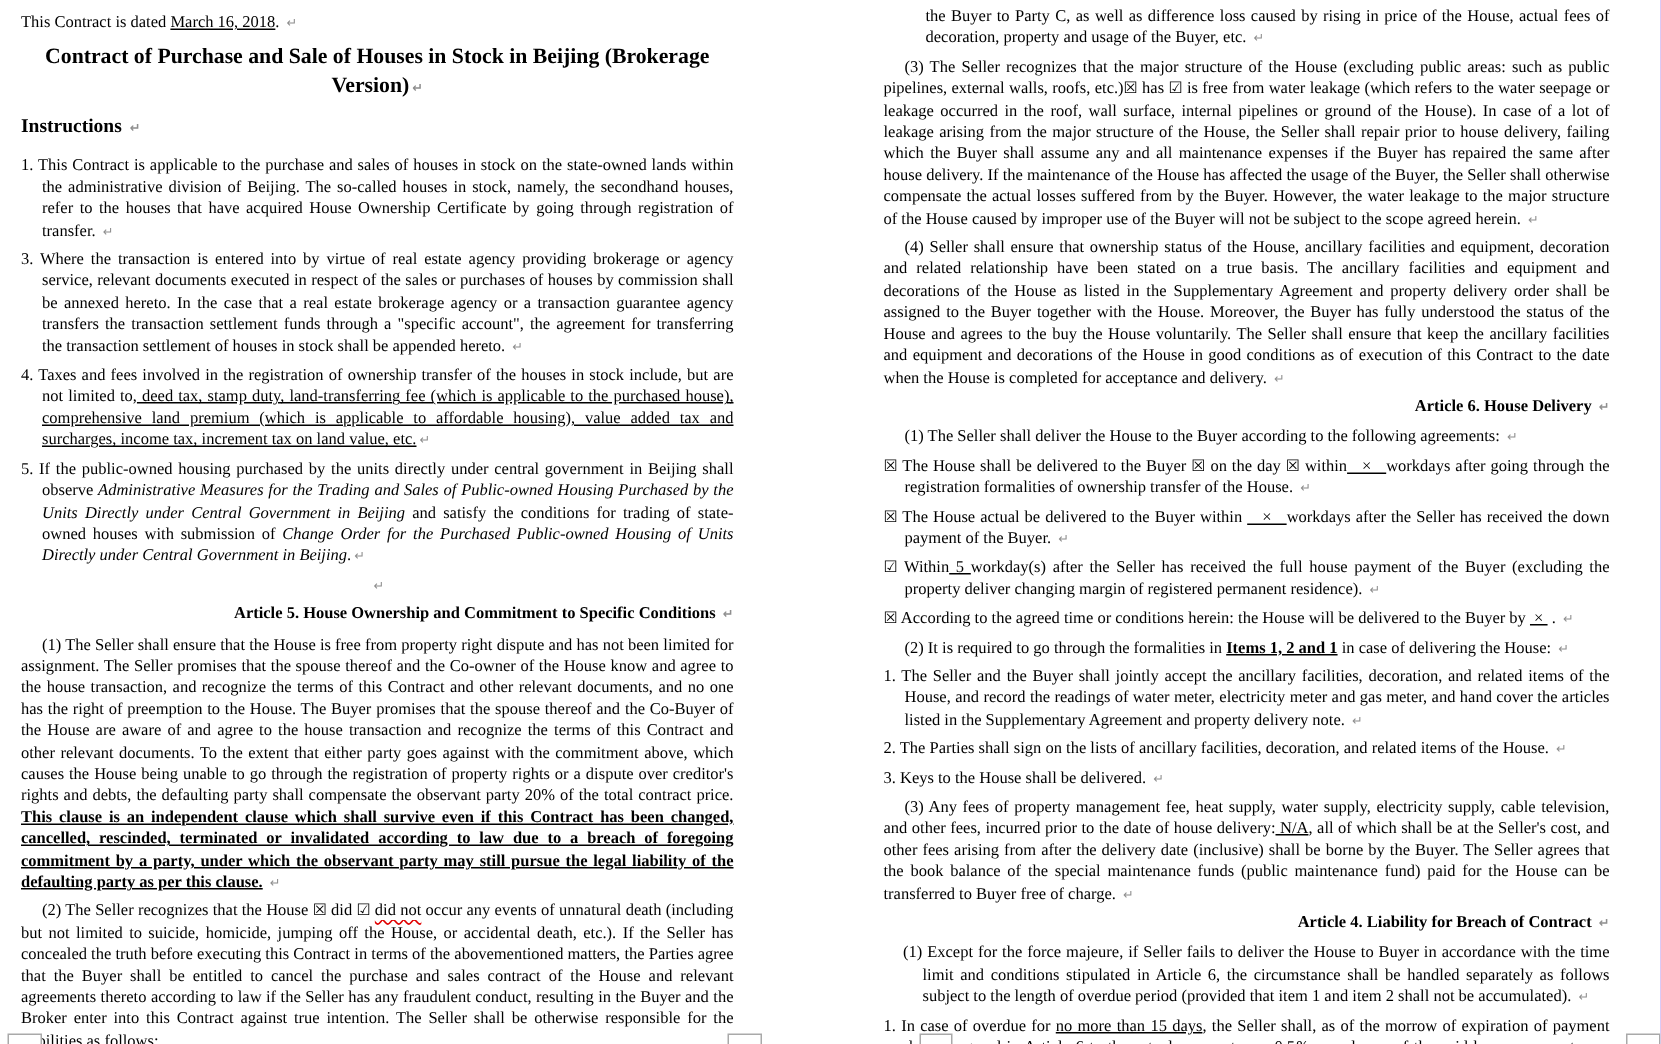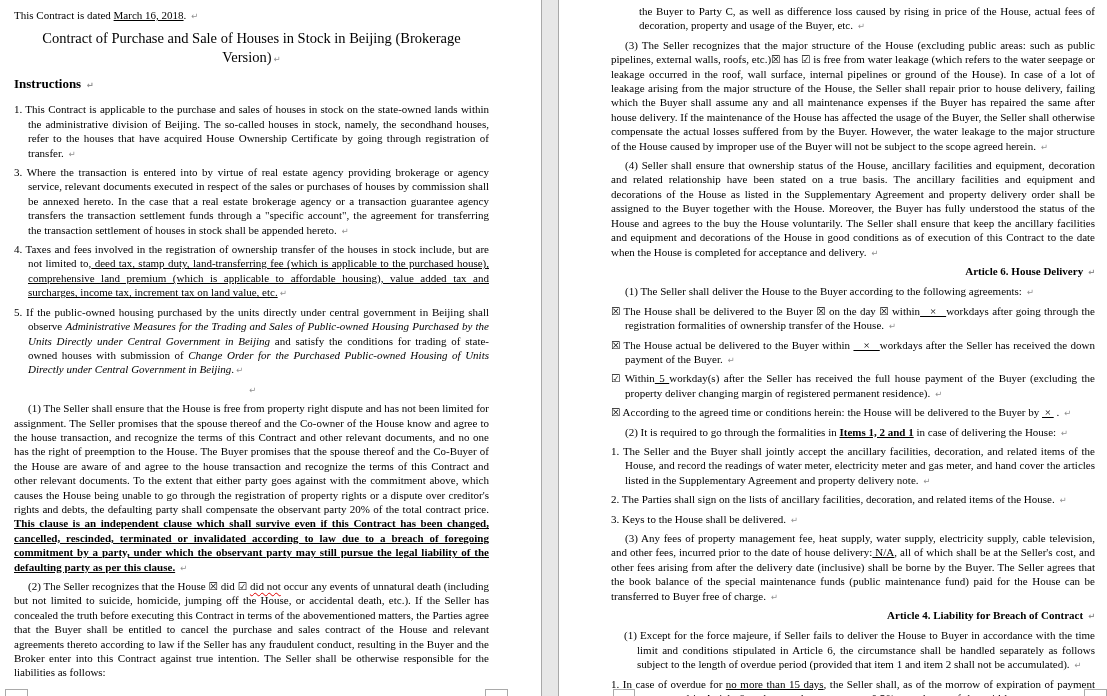--- a/index.html
+++ b/index.html
@@ -1,24 +1,24 @@
 <!DOCTYPE html>
 <html><head>
 <meta charset="utf-8">
 <style>
   html,body{margin:0;padding:0;width:1107px;height:696px;background:#ffffff;overflow:hidden;}
   body{font-family:"Liberation Serif", serif;color:#000;}
   #doc{position:relative;width:1060px;height:696px;background:#6d28d9;}
   .page{position:absolute;top:0;height:696px;background:#fff;overflow:hidden;box-sizing:border-box;}
   #page-left{left:0;width:541px;padding:8px 52px 0 14px;}
-  #page-right{left:559px;width:548px;padding:4px 12px 0 52px;}
+  #page-right{left:537px;width:548px;padding:4px 12px 0 52px;}
   #gutter{position:absolute;left:541px;top:0;width:18px;height:696px;background:#e7e7e7;
           border-left:1px solid #a8a8a8;border-right:1px solid #a8a8a8;box-sizing:border-box;}
   .blk{font-size:11px;line-height:14.4px;text-align:justify;margin:0 0 4px 0;}
-  .title{font-size:14.5px;font-weight:normal;text-align:center;line-height:19px;margin:6px 0 6px;}
+  .title{font-size:14.5px;font-weight:bold;text-align:center;line-height:19px;margin:6px 0 6px;}
   .subtitle{font-size:13px;font-weight:bold;text-align:left;line-height:17px;margin:0 0 8px;}
   .heading{font-weight:bold;text-align:right;margin:2px 0 5px;}
   .num{padding-left:14px;text-indent:-14px;}
   .pind{text-indent:14px;}
   .cb{padding-left:14px;text-indent:-14px;}
   .cont{margin-left:28px;}
   .hang{padding-left:26px;text-indent:-13px;}
   .pilcrow{text-align:center;}
   .u{text-decoration:underline;}
   .i{font-style:italic;}
@@ -35,20 +35,21 @@
 <div id="doc">
   <div class="page" id="page-left">
       <div class="blk p"><span>This Contract is dated </span><span class="u">March 16, 2018</span><span>. </span><span class="pmark">↵</span></div>
       <div class="blk title"><span>Contract of Purchase and Sale of Houses in Stock in Beijing (Brokerage Version)</span><span class="pmark">↵</span></div>
       <div class="blk subtitle"><span>Instructions </span><span class="pmark">↵</span></div>
       <div class="blk num"><span>1. This Contract is applicable to the purchase and sales of houses in stock on the state-owned lands within the administrative division of Beijing. The so-called houses in stock, namely, the secondhand houses, refer to the houses that have acquired House Ownership Certificate by going through registration of transfer. </span><span class="pmark">↵</span></div>
       <div class="blk num"><span>3. Where the transaction is entered into by virtue of real estate agency providing brokerage or agency service, relevant documents executed in respect of the sales or purchases of houses by commission shall be annexed hereto. In the case that a real estate brokerage agency or a transaction guarantee agency transfers the transaction settlement funds through a "specific account", the agreement for transferring the transaction settlement of houses in stock shall be appended hereto. </span><span class="pmark">↵</span></div>
       <div class="blk num"><span>4. Taxes and fees involved in the registration of ownership transfer of the houses in stock include, but are not limited to,</span><span class="u"> deed tax, stamp duty, land-transferring fee (which is applicable to the purchased house), comprehensive land premium (which is applicable to affordable housing), value added tax and surcharges, income tax, increment tax on land value, etc.</span><span class="pmark">↵</span></div>
       <div class="blk num"><span>5. If the public-owned housing purchased by the units directly under central government in Beijing shall observe </span><span class="i">Administrative Measures for the Trading and Sales of Public-owned Housing Purchased by the Units Directly under Central Government in Beijing</span><span> and satisfy the conditions for trading of state-owned houses with submission of </span><span class="i">Change Order for the Purchased Public-owned Housing of Units Directly under Central Government in Beijing</span><span>.</span><span class="pmark">↵</span></div>
       <div class="blk pilcrow"><span class="pmark">↵</span></div>
+      <div class="blk heading"><span>Article 5. House Ownership and Commitment to Specific Conditions </span><span class="pmark">↵</span></div>
       <div class="blk pind"><span>(1) The Seller shall ensure that the House is free from property right dispute and has not been limited for assignment. The Seller promises that the spouse thereof and the Co-owner of the House know and agree to the house transaction, and recognize the terms of this Contract and other relevant documents, and no one has the right of preemption to the House. The Buyer promises that the spouse thereof and the Co-Buyer of the House are aware of and agree to the house transaction and recognize the terms of this Contract and other relevant documents. To the extent that either party goes against with the commitment above, which causes the House being unable to go through the registration of property rights or a dispute over creditor's rights and debts, the defaulting party shall compensate the observant party 20% of the total contract price. </span><span class="bu">This clause is an independent clause which shall survive even if this Contract has been changed, cancelled, rescinded, terminated or invalidated according to law due to a breach of foregoing commitment by a party, under which the observant party may still pursue the legal liability of the defaulting party as per this clause.</span><span> </span><span class="pmark">↵</span></div>
       <div class="blk pind"><span>(2) The Seller recognizes that the House </span><span class="cbg">☒</span><span> did </span><span class="cbg">☑</span><span> </span><span class="r">did not</span><span> occur any events of unnatural death (including but not limited to suicide, homicide, jumping off the House, or accidental death, etc.). If the Seller has concealed the truth before executing this Contract in terms of the abovementioned matters, the Parties agree that the Buyer shall be entitled to cancel the purchase and sales contract of the House and relevant agreements thereto according to law if the Seller has any fraudulent conduct, resulting in the Buyer and the Broker enter into this Contract against true intention. The Seller shall be otherwise responsible for the liabilities as follows: </span></div>
     </div>
   <div id="gutter"></div>
   <div class="page" id="page-right">
       <div class="blk cont"><span>the Buyer to Party C, as well as difference loss caused by rising in price of the House, actual fees of decoration, property and usage of the Buyer, etc. </span><span class="pmark">↵</span></div>
       <div class="blk pind"><span>(3) The Seller recognizes that the major structure of the House (excluding public areas: such as public pipelines, external walls, roofs, etc.)</span><span class="cbg">☒</span><span> has </span><span class="cbg">☑</span><span> is free from water leakage (which refers to the water seepage or leakage occurred in the roof, wall surface, internal pipelines or ground of the House). In case of a lot of leakage arising from the major structure of the House, the Seller shall repair prior to house delivery, failing which the Buyer shall assume any and all maintenance expenses if the Buyer has repaired the same after house delivery. If the maintenance of the House has affected the usage of the Buyer, the Seller shall otherwise compensate the actual losses suffered from by the Buyer. However, the water leakage to the major structure of the House caused by improper use of the Buyer will not be subject to the scope agreed herein. </span><span class="pmark">↵</span></div>
       <div class="blk pind"><span>(4) Seller shall ensure that ownership status of the House, ancillary facilities and equipment, decoration and related relationship have been stated on a true basis. The ancillary facilities and equipment and decorations of the House as listed in the Supplementary Agreement and property delivery order shall be assigned to the Buyer together with the House. Moreover, the Buyer has fully understood the status of the House and agrees to the buy the House voluntarily. The Seller shall ensure that keep the ancillary facilities and equipment and decorations of the House in good conditions as of execution of this Contract to the date when the House is completed for acceptance and delivery. </span><span class="pmark">↵</span></div>
       <div class="blk heading"><span>Article 6. House Delivery </span><span class="pmark">↵</span></div>
       <div class="blk pind"><span>(1) The Seller shall deliver the House to the Buyer according to the following agreements: </span><span class="pmark">↵</span></div>

